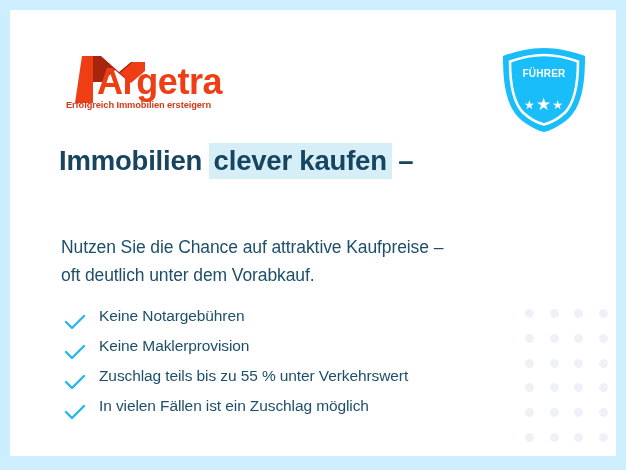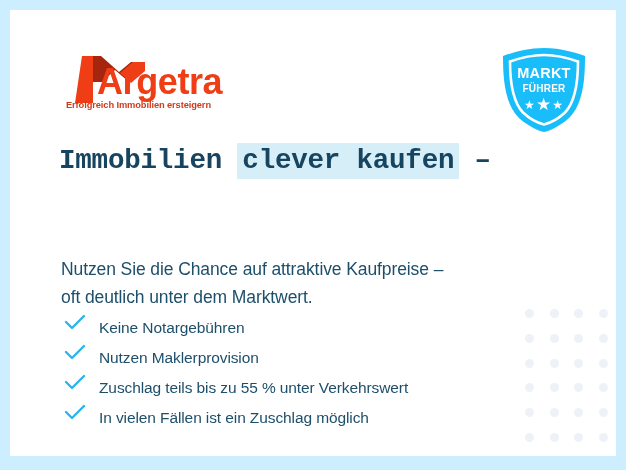--- a/index.html
+++ b/index.html
@@ -122,54 +122,53 @@
     position: absolute;
     left: 49px;
     top: 133px;
     width: 520px;
     font-size: 27.5px;
     font-weight: bold;
     color: #17445f;
     line-height: 35px;
     letter-spacing: -0.2px;
   }
-  .hl-line { display: block; white-space: nowrap; font-family: Liberation Mono, monospace; }
+  .hl-line { display: block; white-space: nowrap; }
   .hl-mark {
     background: #d5eef8;
     padding: 2px 5px 3px 5px;
     margin: 0 -1px;
   }
 
   
   .sub {
     position: absolute;
     left: 51px;
     top: 223px;
     width: 520px;
     font-size: 17.5px;
     color: #1d4f6b;
     line-height: 28px;
     letter-spacing: -0.1px;
-    margin-top: 22px;
   }
   .sub span { display: block; white-space: nowrap; }
 
   
   .bullets {
     position: absolute;
     left: 54px;
     top: 297px;
     width: 470px;
   }
   .bullet {
     position: relative;
     height: 30px;
     padding-left: 35px;
     display: flex;
-    align-items: flex-end;
+    align-items: flex-start;
   }
   .bullet .check {
     position: absolute;
     left: 0;
     top: 7px;
     width: 22px;
     height: 16px;
   }
   .bullet .label {
     font-size: 15.5px;
@@ -223,53 +222,52 @@
       <div class="logo-word">Argetra</div>
       <div class="logo-tag">Erfolgreich Immobilien ersteigern</div>
     </div>
 
     <div class="badge">
       <svg width="90" height="88" viewBox="0 0 90 88" xmlns="http://www.w3.org/2000/svg">
         <path d="M45 2 C62 2 78 7 86 10 C86 34 84 58 70 72 C60 81 50 85 45 86 C40 85 30 81 20 72 C6 58 4 34 4 10 C12 7 28 2 45 2 Z" fill="#19bdfa"></path>
         <path d="M45 9 C59 9 72 13 79 15.5 C79 35 77 55 66 66.5 C58 74 49 77.5 45 78.5 C41 77.5 32 74 24 66.5 C13 55 11 35 11 15.5 C18 13 31 9 45 9 Z" fill="none" stroke="#ffffff" stroke-width="2.6"></path>
       </svg>
       <div class="badge-text">
-        <div class="badge-line1">MARKT</div>
         <div class="badge-line2">FÜHRER</div>
       </div>
       <div class="badge-stars">
         <span>★</span><span class="big">★</span><span>★</span>
       </div>
     </div>
 
     <div class="headline">
       <span class="hl-line"><span>Immobilien </span><span class="hl-mark">clever kaufen</span><span> –</span></span>
     </div>
 
     <div class="sub">
       <span>Nutzen Sie die Chance auf attraktive Kaufpreise –</span>
-      <span>oft deutlich unter dem Marktwert.</span>
+      <span>oft deutlich unter dem Vorabkauf.</span>
     </div>
 
     <div class="bullets">
       <div class="bullet">
         <span class="check">
           <svg width="22" height="16" viewBox="0 0 22 16">
               <polyline points="2,8 8,14 20,2" fill="none" stroke="#29b5ee" stroke-width="2.4" stroke-linecap="round" stroke-linejoin="round"></polyline>
             </svg>
         </span>
         <span class="label">Keine Notargebühren</span>
       </div>
       <div class="bullet">
         <span class="check">
           <svg width="22" height="16" viewBox="0 0 22 16">
               <polyline points="2,8 8,14 20,2" fill="none" stroke="#29b5ee" stroke-width="2.4" stroke-linecap="round" stroke-linejoin="round"></polyline>
             </svg>
         </span>
-        <span class="label">Nutzen Maklerprovision</span>
+        <span class="label">Keine Maklerprovision</span>
       </div>
       <div class="bullet">
         <span class="check">
           <svg width="22" height="16" viewBox="0 0 22 16">
               <polyline points="2,8 8,14 20,2" fill="none" stroke="#29b5ee" stroke-width="2.4" stroke-linecap="round" stroke-linejoin="round"></polyline>
             </svg>
         </span>
         <span class="label">Zuschlag teils bis zu 55 % unter Verkehrswert</span>
       </div>
       <div class="bullet">

